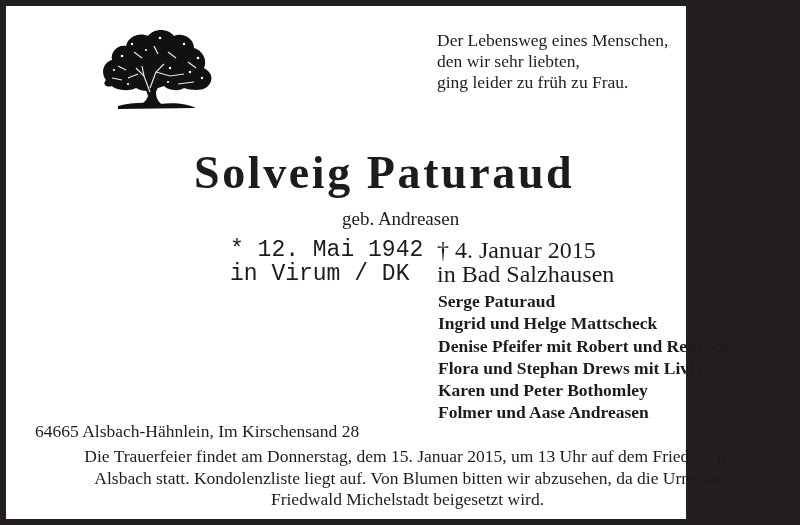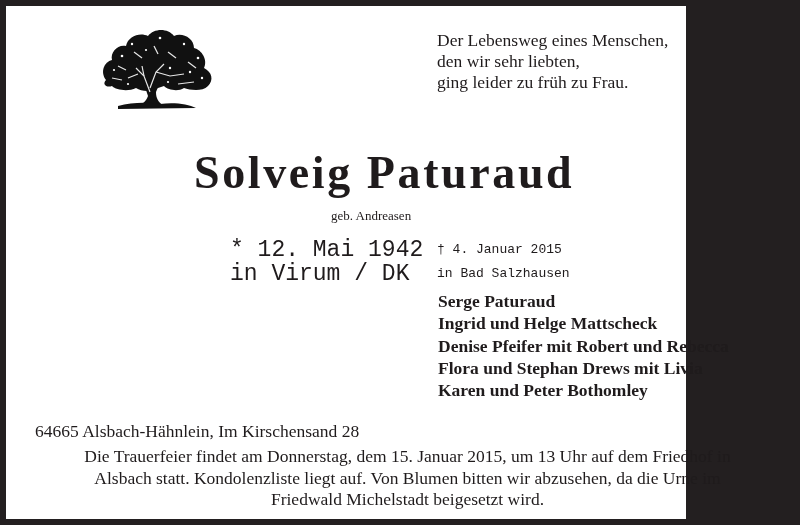--- a/index.html
+++ b/index.html
@@ -16,23 +16,23 @@
       left: 6px; top: 6px;
       width: 680px; height: 513px;
       background: #ffffff;
     }
     .abs { position: absolute; white-space: nowrap; }
     .tree { position: absolute; left: 92px; top: 16px; width: 118px; height: 90px; }
     .poem { left: 431px; top: 24px; font-size: 17.5px; line-height: 21px; }
     .poem div { white-space: nowrap; }
     .intro { left: 29px; top: 108px; font-size: 17.5px; letter-spacing: 0.05px; }
     .name { left: 188px; top: 140px; font-size: 46px; font-weight: bold; letter-spacing: 2.6px; }
-    .maiden { left: 325px; top: 202px; font-size: 13px; }
+    .maiden { left: 336px; top: 202px; font-size: 19px; }
     .birth { left: 224px; top: 232px; font-size: 23px; line-height: 24px; font-family: Liberation Mono, monospace; }
-    .death { left: 431px; top: 232px; font-size: 13px; line-height: 24px; font-family: Liberation Mono, monospace; }
+    .death { left: 431px; top: 232px; font-size: 24px; line-height: 24px; }
     .mourners { left: 432px; top: 284px; font-size: 17.5px; font-weight: bold; line-height: 22.3px; }
     .mourners div { white-space: nowrap; }
     .address { left: 29px; top: 415px; font-size: 17.5px; }
     .notice { left: 29px; top: 440px; width: 745px; font-size: 17.5px; line-height: 21.5px; white-space: normal; text-align: center; }
     .notice div { white-space: nowrap; }
   </style>
 </head>
 <body>
 
 <div class="page">
@@ -93,20 +93,21 @@
     <div>† 4. Januar 2015</div>
     <div>in Bad Salzhausen</div>
   </div>
 
   <div class="abs mourners">
     <div>Serge Paturaud</div>
     <div>Ingrid und Helge Mattscheck</div>
     <div>Denise Pfeifer mit Robert und Rebecca</div>
     <div>Flora und Stephan Drews mit Livia</div>
     <div>Karen und Peter Bothomley</div>
+    <div>Folmer und Aase Andreasen</div>
   </div>
 
   <div class="abs address">64665 Alsbach-Hähnlein, Im Kirschensand 28</div>
 
   <div class="abs notice">
     <div>Die Trauerfeier findet am Donnerstag, dem 15. Januar 2015, um 13 Uhr auf dem Friedhof in</div>
     <div>Alsbach statt. Kondolenzliste liegt auf. Von Blumen bitten wir abzusehen, da die Urne im</div>
     <div>Friedwald Michelstadt beigesetzt wird.</div>
   </div>
 

